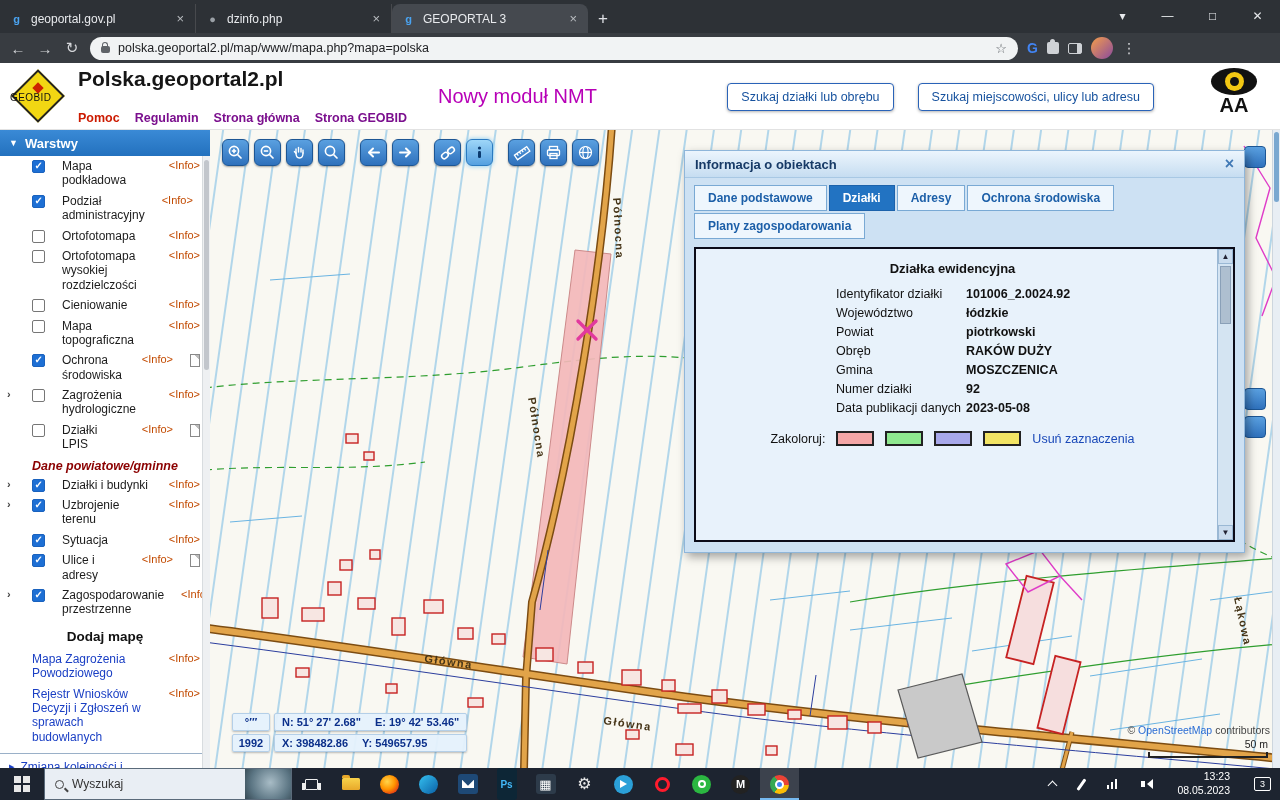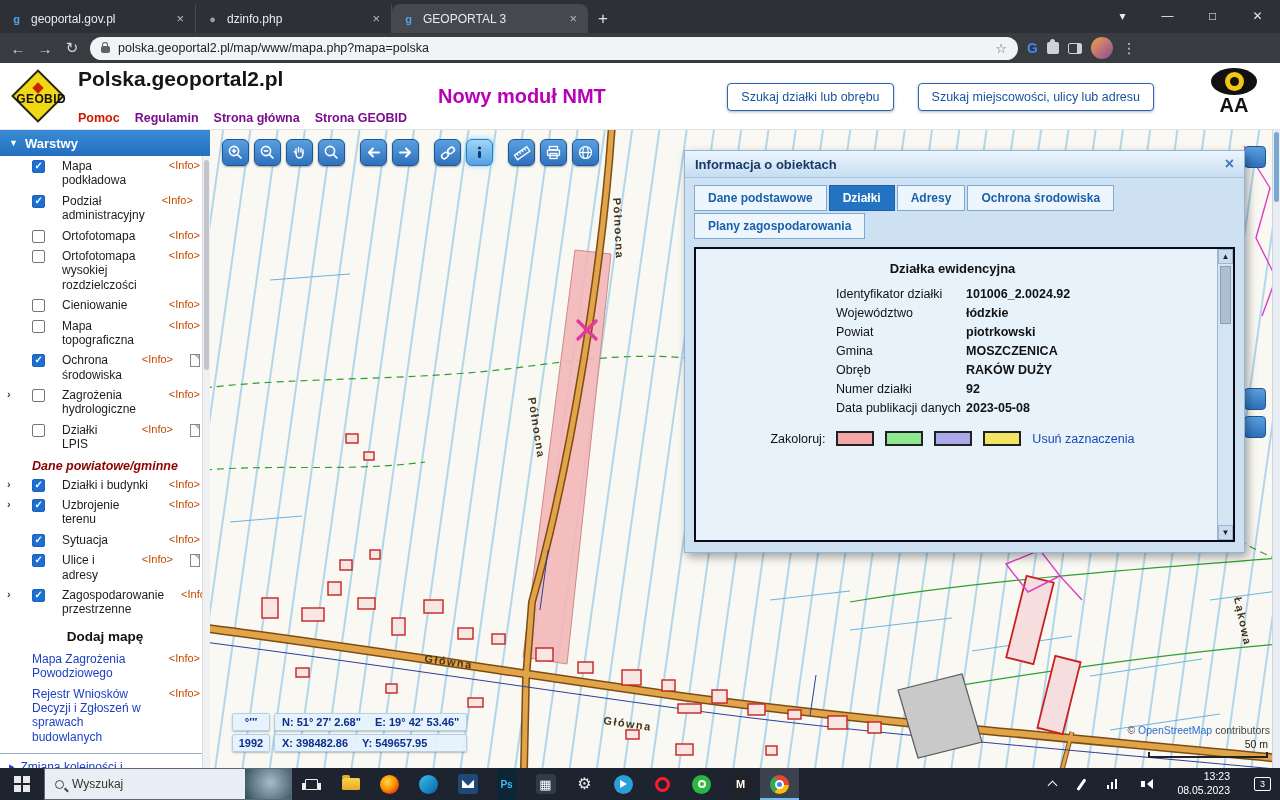--- a/index.html
+++ b/index.html
@@ -30,26 +30,26 @@
 .puzzle::before{content:"";position:absolute;top:-3px;left:3.5px;width:5px;height:5px;background:#cfd2d6;border-radius:50%}
 .panel-ic{width:14px;height:11px;border:1.5px solid #cfd2d6;border-radius:2px;position:relative}
 .panel-ic::after{content:"";position:absolute;right:0;top:0;bottom:0;width:4px;background:#cfd2d6}
 .avatar{width:22px;height:22px;border-radius:50%;background:linear-gradient(135deg,#f59e4a,#8a4a9e)}
 .kebab{color:#d4d6d9;font-size:14px}
 
 
 .siteheader{height:67px;background:#fff;display:flex;align-items:center;padding:0 10px;position:relative;border-bottom:1px solid #e2e2e2}
 .logo-d{width:56px;height:56px;position:relative;margin-right:12px;flex:0 0 56px}
 .logo-d .dia{position:absolute;left:9px;top:9px;width:38px;height:38px;background:#f2d713;border:2px solid #222;transform:rotate(45deg)}
-.logo-d .txt{position:absolute;left:0;top:24px;width:100%;text-align:right;font-size:12px;font-weight:bold;color:#111;letter-spacing:.4px}
+.logo-d .txt{position:absolute;left:0;top:24px;width:100%;text-align:left;font-size:10px;font-weight:normal;color:#111;letter-spacing:.4px}
 .logo-d .red{position:absolute;left:24px;top:16px;width:8px;height:8px;background:#cc2200;transform:rotate(45deg)}
 .brand h1{font-size:21px;color:#151515}
 .brandlinks{display:flex;gap:15px;font-size:12.5px;font-weight:bold;margin-top:20px}
 .lnk-red{color:#cc1a00}.lnk-pur{color:#7b0f8e}
-.banner{position:absolute;left:438px;top:22px;color:#b700b7;font-size:20px;font-weight:bold}
+.banner{position:absolute;left:438px;top:22px;color:#b700b7;font-size:20px;font-weight:normal}
 .hdr-buttons{position:absolute;right:126px;top:20px;display:flex;gap:24px}
 .hdr-btn{background:#fff;border:1px solid #2a63b8;color:#17529e;font-size:12.5px;padding:6px 13px;border-radius:4px;box-shadow:0 1px 3px rgba(0,0,0,.3);white-space:nowrap}
 .a11y{position:absolute;right:14px;top:5px;width:64px;text-align:center}
 .eye{width:46px;height:27px;background:#111;border-radius:50%;position:relative;margin:0 auto}
 .eye::before{content:"";position:absolute;left:14px;top:4px;width:19px;height:19px;background:#f2c713;border-radius:50%}
 .eye::after{content:"";position:absolute;left:19px;top:9px;width:9px;height:9px;background:#111;border-radius:50%}
 .aa{font-weight:bold;font-size:20px;color:#111;line-height:1}
 
 
 .main{flex:1;display:flex;min-height:0;position:relative}
@@ -585,26 +585,26 @@
           </div>
           <div class="pp-row">
             <span class="l">Województwo</span>
             <span class="v">łódzkie</span>
           </div>
           <div class="pp-row">
             <span class="l">Powiat</span>
             <span class="v">piotrkowski</span>
           </div>
           <div class="pp-row">
+            <span class="l">Obręb</span>
+            <span class="v">RAKÓW DUŻY</span>
+          </div>
+          <div class="pp-row">
             <span class="l">Gmina</span>
             <span class="v">MOSZCZENICA</span>
-          </div>
-          <div class="pp-row">
-            <span class="l">Obręb</span>
-            <span class="v">RAKÓW DUŻY</span>
           </div>
           <div class="pp-row">
             <span class="l">Numer działki</span>
             <span class="v">92</span>
           </div>
           <div class="pp-row">
             <span class="l">Data publikacji danych</span>
             <span class="v">2023-05-08</span>
           </div>
 

